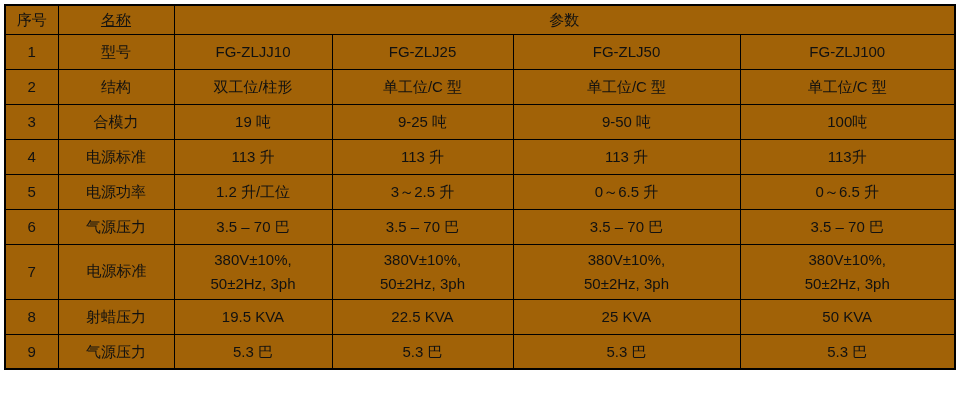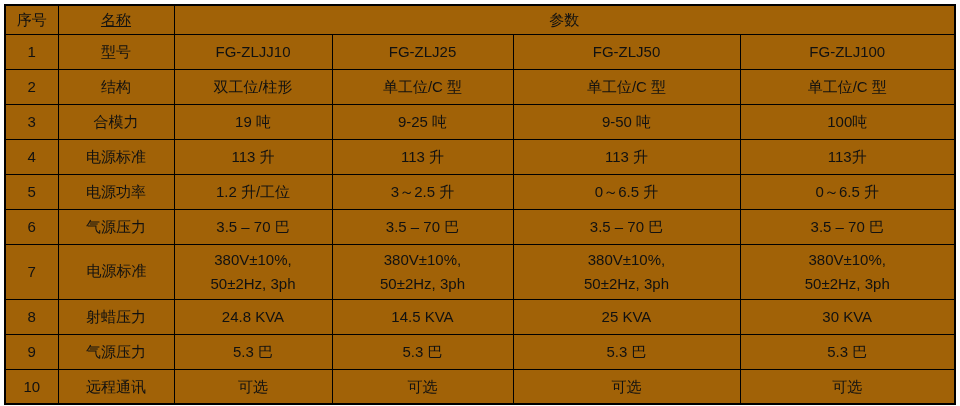--- a/index.html
+++ b/index.html
@@ -153,39 +153,31 @@
 50±2Hz, 3ph</td>
       <td class="c-val">380V±10%,
 50±2Hz, 3ph</td>
       <td class="c-val">380V±10%,
 50±2Hz, 3ph</td>
     </tr>
 
     <tr class="h-std">
       <td>8</td>
       <td class="c-namecell">射蜡压力</td>
-      <td class="c-val">24.8 KVA</td>
-      <td class="c-val">14.5 KVA</td>
+      <td class="c-val">19.5 KVA</td>
+      <td class="c-val">22.5 KVA</td>
       <td class="c-val">25 KVA</td>
-      <td class="c-val">30 KVA</td>
+      <td class="c-val">50 KVA</td>
     </tr>
 
     <tr class="h-std">
       <td>9</td>
       <td class="c-namecell">气源压力</td>
       <td class="c-val">5.3 巴</td>
       <td class="c-val">5.3 巴</td>
       <td class="c-val">5.3 巴</td>
       <td class="c-val">5.3 巴</td>
     </tr>
 
-    <tr class="h-std">
-      <td>10</td>
-      <td class="c-namecell">远程通讯</td>
-      <td class="c-val">可选</td>
-      <td class="c-val">可选</td>
-      <td class="c-val">可选</td>
-      <td class="c-val">可选</td>
-    </tr>
 
   </tbody>
     </table>
 </div>
 
 </body></html>

